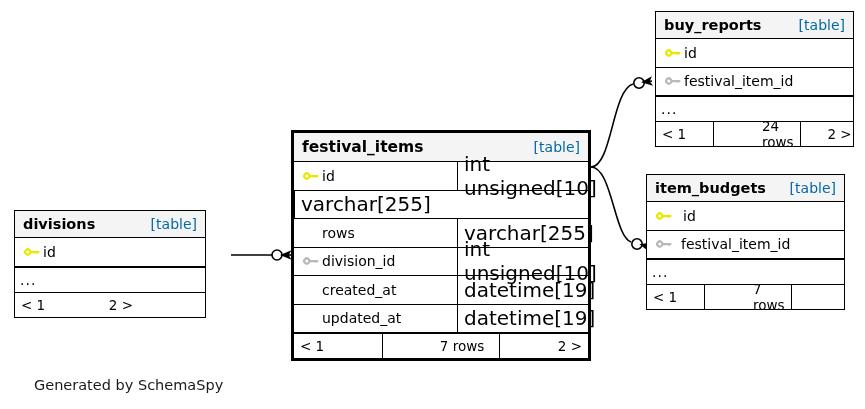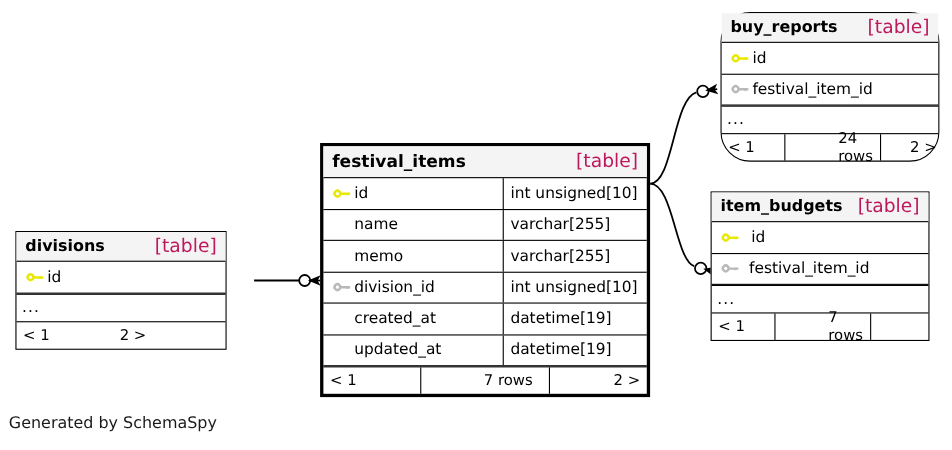--- a/index.html
+++ b/index.html
@@ -29,21 +29,21 @@
     height:27px;
     display:flex;
     align-items:center;
     justify-content:space-between;
     padding:0 8px;
     box-sizing:border-box;
   }
   .focus .tbl-header{height:29px;}
   .tbl-name{font-weight:bold;font-size:14.5px;letter-spacing:0px;}
   .focus .tbl-name{font-size:15.5px;}
-  .tbl-tag{font-size:17px;color:#be185d;}
+  .tbl-tag{font-size:14px;color:#0369a1;}
 
   .tbl-row{
     height:28.5px;
     border-bottom:1.5px solid #000000;
     display:flex;
     align-items:flex-start;
     box-sizing:border-box;
     font-size:14px;
   }
   .tbl-row:last-of-type{border-bottom:none;}
@@ -56,21 +56,21 @@
     min-width:0;
   }
   .col-type{
     border-left:1.5px solid #000000;
     display:flex;align-items:center;
     padding-left:6px;
     box-sizing:border-box;
     height:100%;
     width:131px;
     flex:0 0 131px;
-    font-size:14px;
+    font-size:20px;
   }
   .keyslot{width:22px;flex:0 0 22px;display:flex;align-items:center;justify-content:center;}
   .label{white-space:nowrap;}
 
   
   .key{display:block;transform:rotate(-45deg);}
   .key .kbow{fill:none;stroke-width:2.2px;}
   .key .kstem{stroke-width:2.2px;}
   .key-pk .kbow{stroke:#e8e800;}
   .key-pk .kstem{stroke:#e8e800;}
@@ -98,21 +98,21 @@
     height:100%;
     box-sizing:border-box;
     padding:0 6px;
   }
   .fc-prev{justify-content:flex-start;}
   .fc-mid{justify-content:center;border-left:1.5px solid #000;border-right:1.5px solid #000;padding-left:48px;}
   .fc-next{justify-content:flex-end;}
 
   .caption{
     position:absolute;
-    left:8px;top:377px;
+    left:34px;top:377px;
     font-size:14.5px;
     color:#1a1a1a;
     white-space:nowrap;
   }
 </style>
 </head>
 <body>
 
 <div id="diagram">
 
@@ -156,31 +156,27 @@
             <line class="kstem" x1="5.6" y1="5.9" x2="12" y2="12.3"></line>
             <line class="kstem" x1="9.2" y1="11.4" x2="10.6" y2="9.9"></line>
           </svg>
         </span>
         <span class="label">id</span>
       </div>
       <div class="col-type">int unsigned[10]</div>
     </div>
 
     <div class="tbl-row">
+      <div class="col-type">varchar[255]</div>
+    </div>
+
+    <div class="tbl-row">
       <div class="col-name">
         <span class="keyslot"></span>
-        <span class="label">name</span>
-      </div>
-      <div class="col-type">varchar[255]</div>
-    </div>
-
-    <div class="tbl-row">
-      <div class="col-name">
-        <span class="keyslot"></span>
-        <span class="label">memo</span>
+        <span class="label">rows</span>
       </div>
       <div class="col-type">varchar[255]</div>
     </div>
 
     <div class="tbl-row">
       <div class="col-name">
         <span class="keyslot">
           <svg class="key key-fk" width="14" height="14" viewBox="0 0 14 14">
             <circle class="kbow" cx="4" cy="4" r="2.6"></circle>
             <line class="kstem" x1="5.6" y1="5.9" x2="12" y2="12.3"></line>
@@ -236,21 +232,21 @@
 
 
     <div class="dots-row">...</div>
 
     <div class="footer-row">
       <div class="footer-cell fc-prev" style="width:62px;flex:0 0 62px;">&lt; 1</div>
       <div class="footer-cell fc-next" style="width:62px;flex:0 0 62px;">2 &gt;</div>
     </div>
   </div>
 
-  <div class="table-box" style="left:655px;top:11px;width:199px;border-radius:27px;">
+  <div class="table-box" style="left:655px;top:11px;width:199px;">
     <div class="tbl-header">
       <span class="tbl-name">buy_reports</span>
       <span class="tbl-tag">[table]</span>
     </div>
 
     <div class="tbl-row">
       <div class="col-name">
         <span class="keyslot">
           <svg class="key key-pk" width="14" height="14" viewBox="0 0 14 14">
             <circle class="kbow" cx="4" cy="4" r="2.6"></circle>

